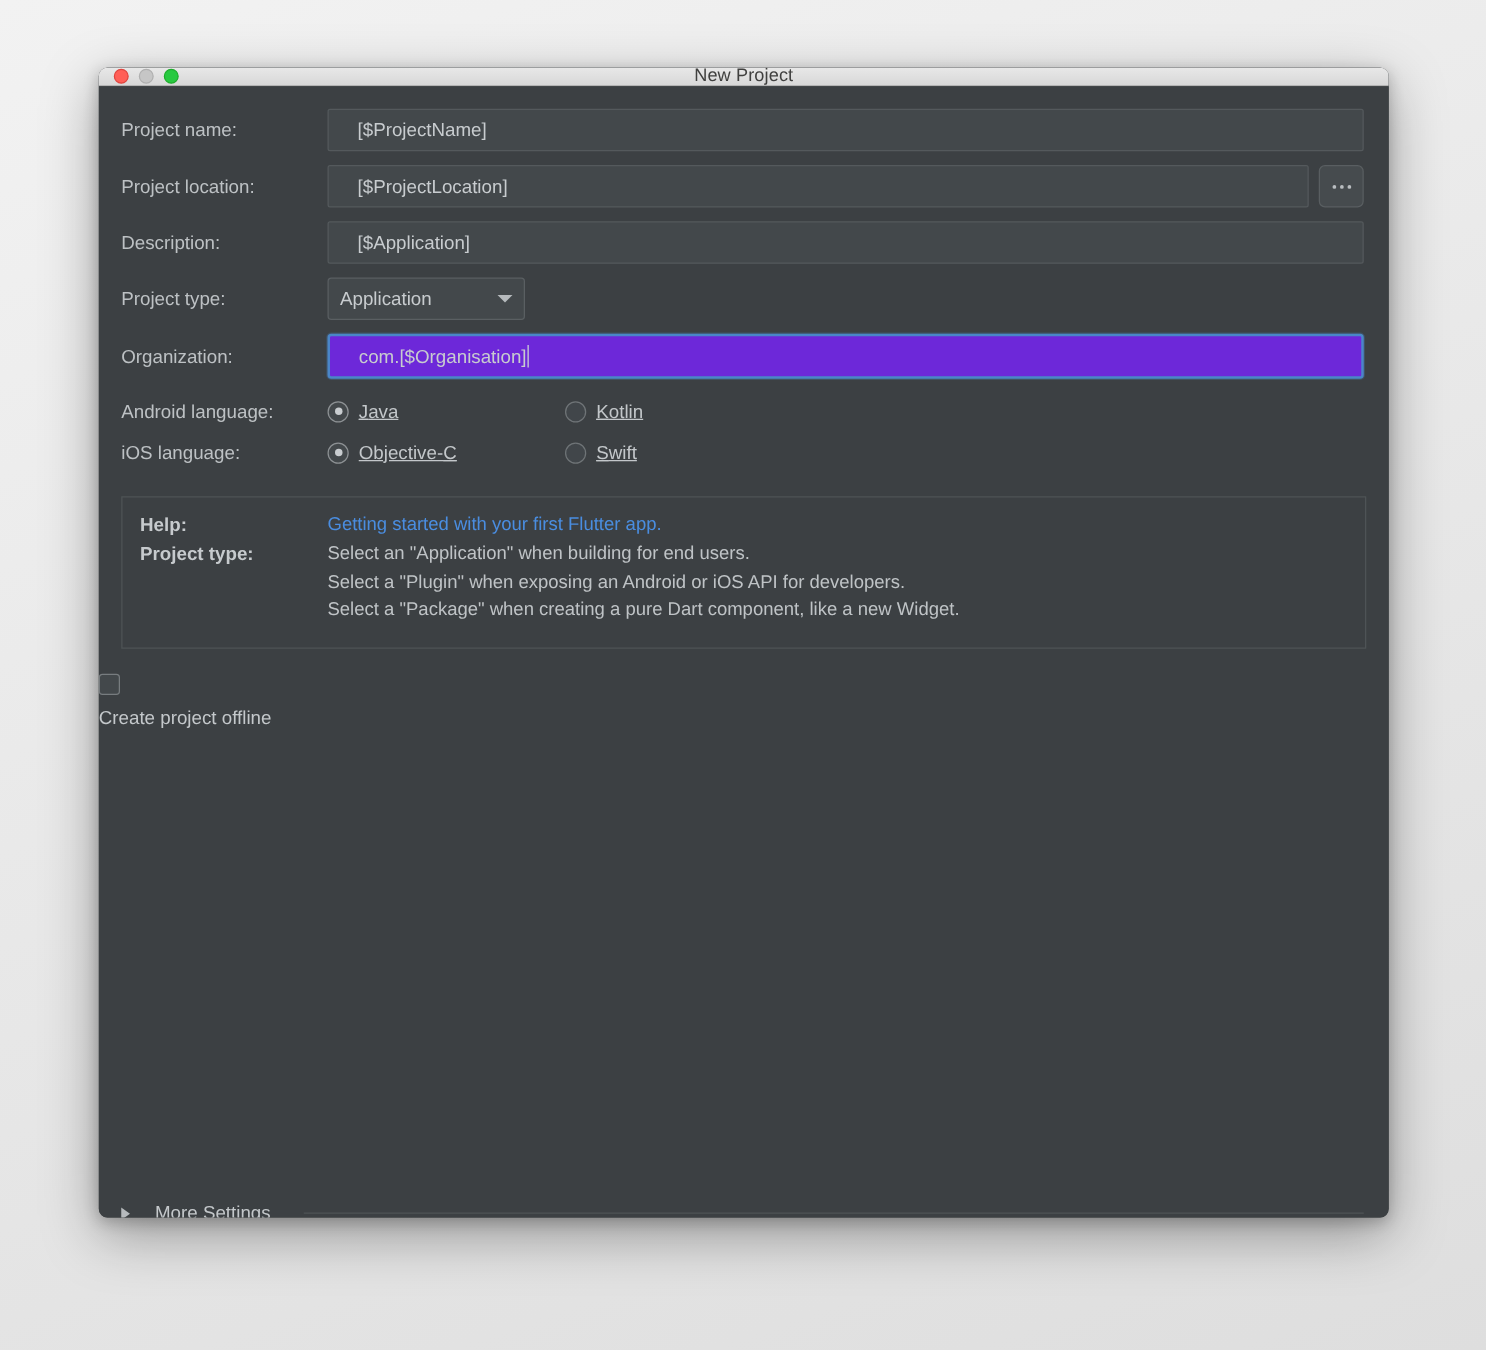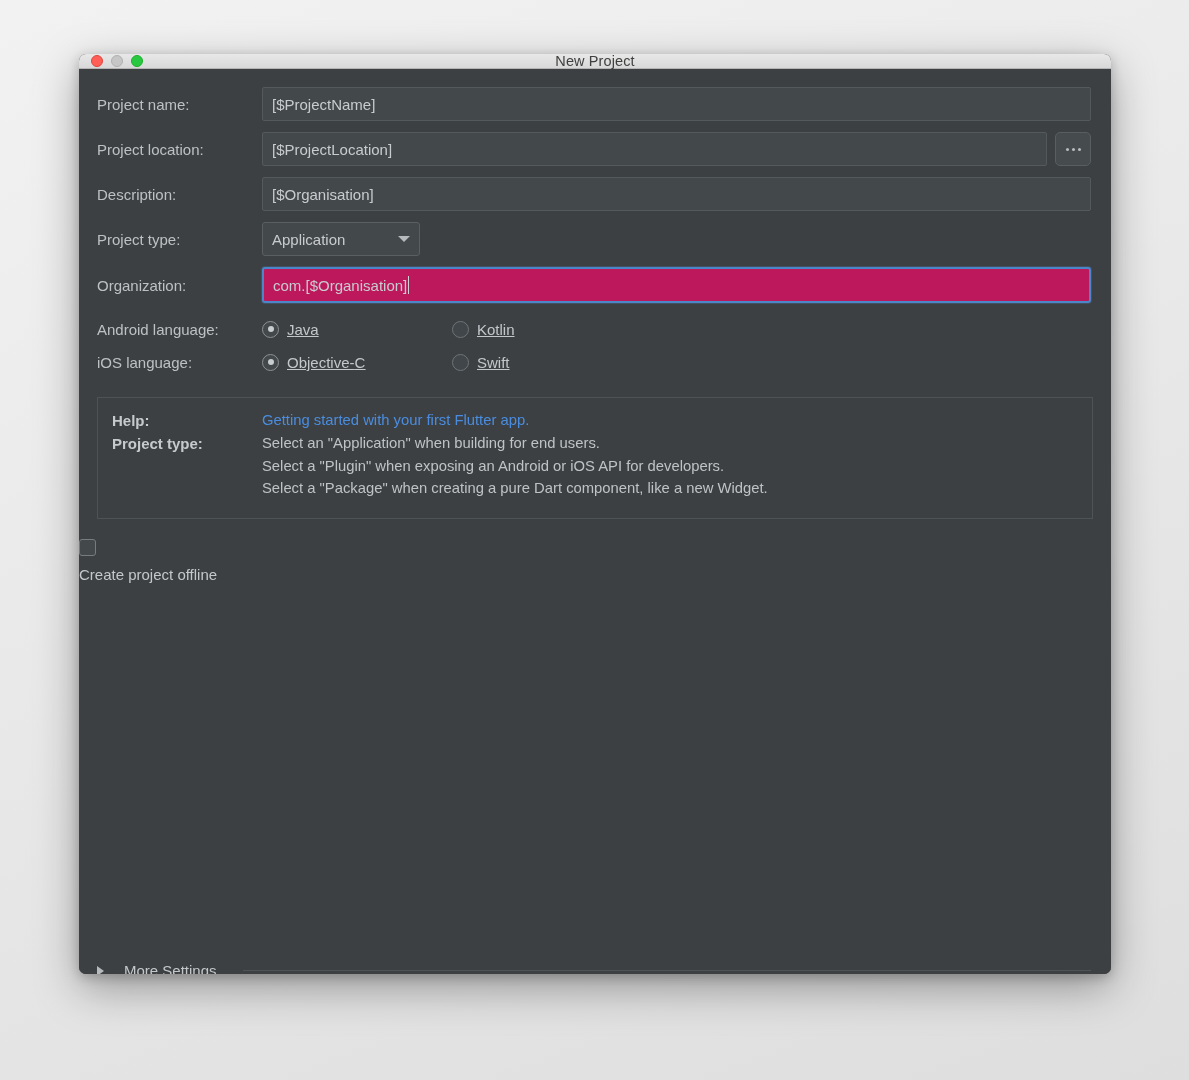--- a/index.html
+++ b/index.html
@@ -89,28 +89,28 @@
   .field {
     flex: 1;
     height: 34px;
     background: #43484b;
     border: 1px solid #54595c;
     border-radius: 2px;
     color: #c8cccf;
     font-size: 15px;
     display: flex;
     align-items: center;
-    padding: 0 9px;
+    padding: 0 23px;
     font-family: "Liberation Sans", sans-serif;
     text-align: right;
   }
   .field.focused {
     border: 2px solid #4a86c8;
     border-radius: 3px;
-    background: #be185d;
+    background: #6d28d9;
     height: 36px;
     box-shadow: 0 0 0 1px rgba(74,134,200,0.25);
   }
   .caret {
     display: inline-block;
     width: 1px;
     height: 18px;
     background: #cfd3d6;
     margin-left: 1px;
     vertical-align: middle;
@@ -307,21 +307,21 @@
         <div class="field">[$ProjectLocation]</div>
         <div class="browse-btn">
           <i></i>
           <i></i>
           <i></i>
         </div>
       </div>
 
       <div class="row">
         <div class="row-label">Description:</div>
-        <div class="field">[$Organisation]</div>
+        <div class="field">[$Application]</div>
       </div>
 
       <div class="row">
         <div class="row-label">Project type:</div>
         <div class="select">
           <span>Application</span>
           <span class="tri-down"></span>
         </div>
       </div>
 

